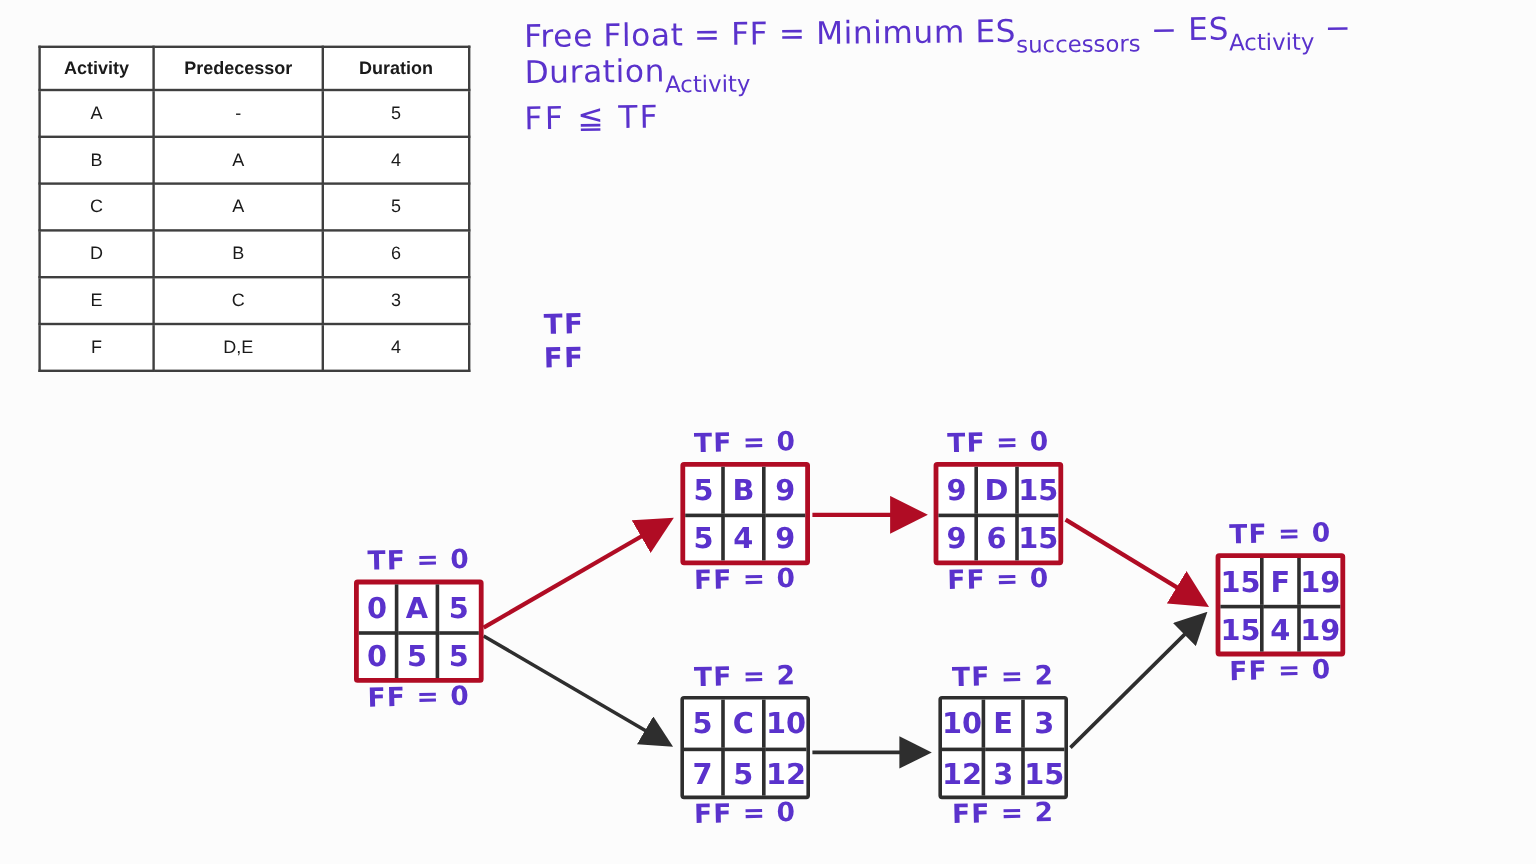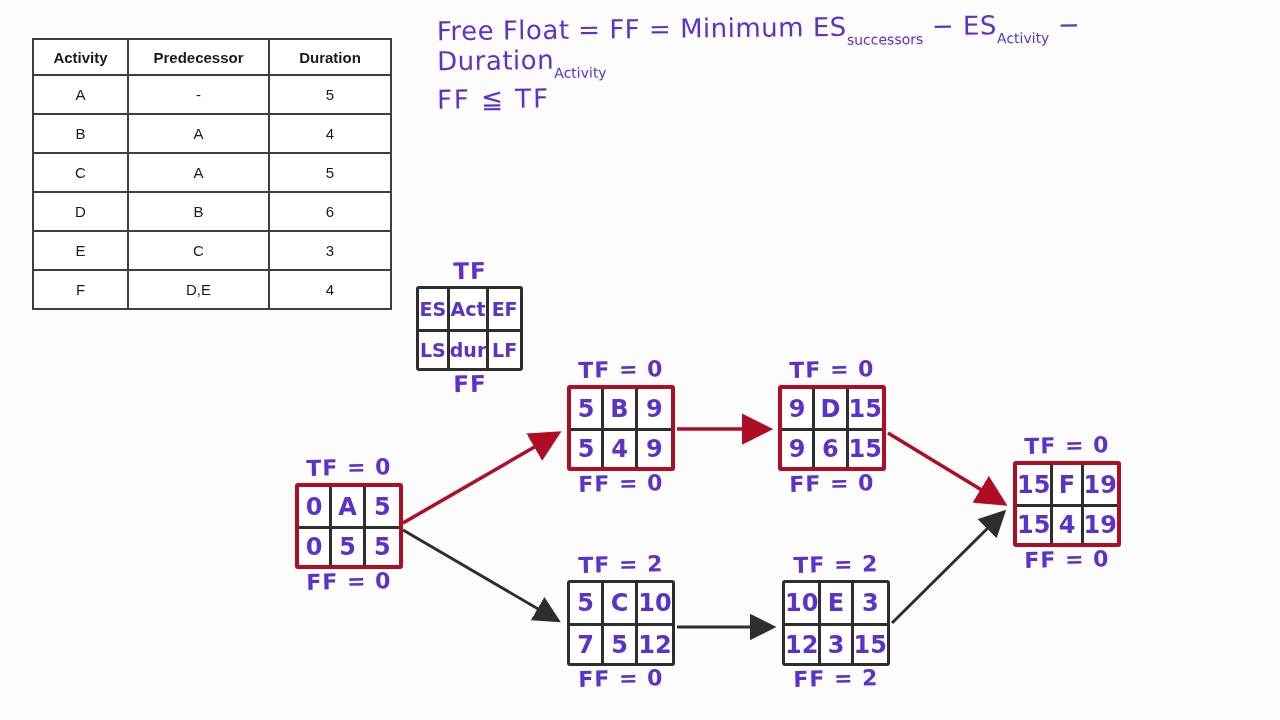--- a/index.html
+++ b/index.html
@@ -22,21 +22,21 @@
   .col-activity{width:91px;}
   .col-pred{width:137px;margin-left:32px;}
   .col-dur{width:118px;}
 
   
   .ink{color:#5a32cc;font-family:"DejaVu Sans",sans-serif;}
   .formula{
     position:absolute;left:437px;top:12px;width:790px;
     font-size:26px;letter-spacing:.5px;transform:rotate(-.6deg);
   }
-  .formula .sub{font-size:14px;position:relative;top:9px;letter-spacing:0;}
+  .formula .sub{font-size:19px;position:relative;top:9px;letter-spacing:0;}
   .formula2{
     position:absolute;left:437px;top:84px;
     font-size:26px;letter-spacing:2px;transform:rotate(-.8deg);
   }
 
   
   .node{position:absolute;width:108px;text-align:center;}
   .node-label{
     font-size:22px;font-weight:bold;height:28px;line-height:26px;
     letter-spacing:1px;transform:rotate(-1.2deg);white-space:nowrap;
@@ -106,28 +106,20 @@
   <tr>
     <td>F</td>
     <td>D,E</td>
     <td>4</td>
   </tr>
 </tbody>
   </table>
 
 <div class="node legend ink" style="left:416px;top:258px;">
   <div class="node-label">TF</div>
-  <div class="node-box">
-    <div class="cell">ES</div>
-    <div class="cell">Act</div>
-    <div class="cell">EF</div>
-    <div class="cell">LS</div>
-    <div class="cell">dur</div>
-    <div class="cell">LF</div>
-  </div>
   <div class="node-label">FF</div>
 </div>
 
 <svg class="edges" width="1280" height="720">
   <defs>
     <marker id="arrow-red" markerWidth="9" markerHeight="9" refX="7.5" refY="4.5" orient="auto">
       <path d="M0,0 L9,4.5 L0,9 z" fill="#b00c24"></path>
     </marker>
     <marker id="arrow-dark" markerWidth="9" markerHeight="9" refX="7.5" refY="4.5" orient="auto">
       <path d="M0,0 L9,4.5 L0,9 z" fill="#2e2e2e"></path>

